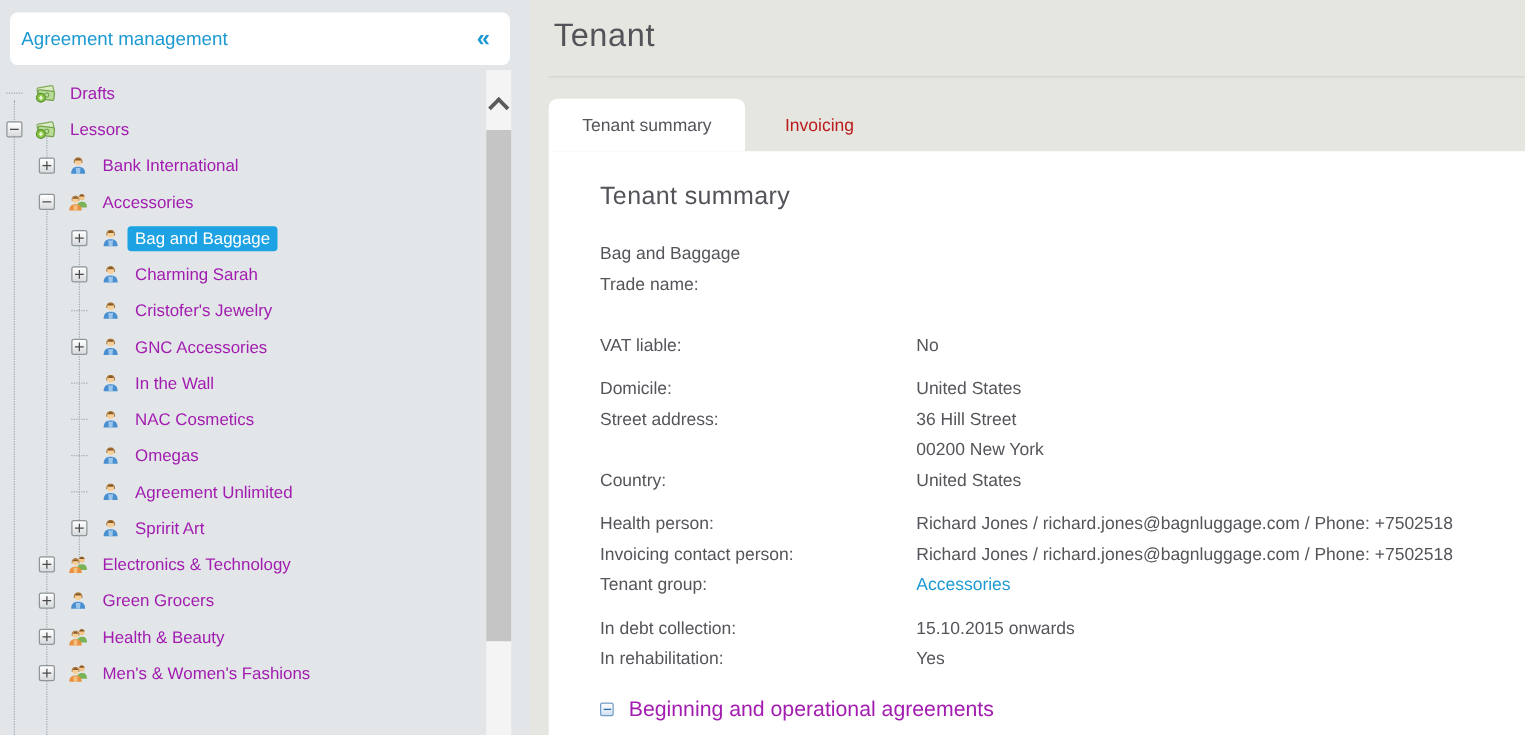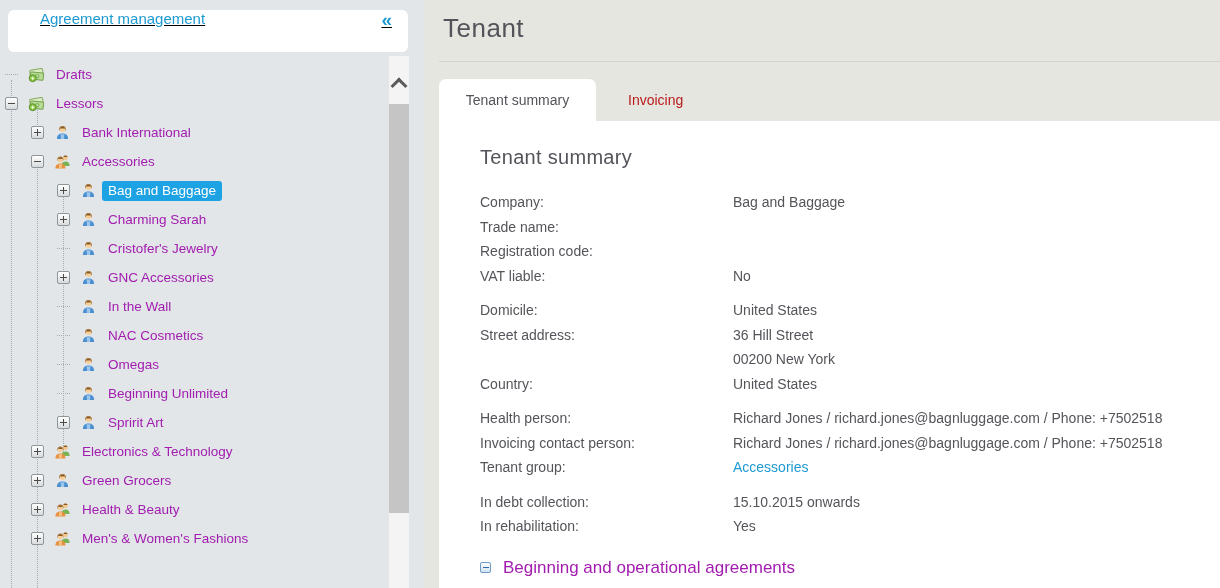--- a/index.html
+++ b/index.html
@@ -6,22 +6,22 @@
   body{
     width:1220px;height:588px;overflow:hidden;position:relative;
     font-family:"Liberation Sans",sans-serif;
     background:#e2e6e9;
     -webkit-font-smoothing:antialiased;
   }
   
   .sidebar{position:absolute;left:0;top:0;width:424px;height:588px;background:#e2e6e9;}
   .sb-header{
     position:absolute;left:8px;top:10px;width:400px;height:42px;background:#ffffff;
-    border-radius:6px;display:flex;align-items:flex-start;justify-content:space-between;
-    padding:0 16px 0 32px;box-sizing:border-box;text-decoration:underline;
+    border-radius:6px;display:flex;align-items:center;justify-content:space-between;
+    padding:0 16px 0 9px;box-sizing:border-box;
   }
   .sb-title{font-size:15px;color:#1d9ad2;}
   .sb-collapse{font-size:19px;color:#1d9ad2;font-weight:bold;cursor:pointer;line-height:1;}
   .tree{position:absolute;left:0;top:60px;width:388px;height:528px;overflow:hidden;}
   .guide{position:absolute;width:0;border-left:1px dotted #a4acb1;}
   .tree-row{height:29px;display:flex;align-items:center;position:relative;cursor:pointer;}
   .tree-row.lvl0{padding-left:5px;}
   .tree-row.lvl1{padding-left:31px;}
   .tree-row.lvl2{padding-left:57px;}
   .expander{width:13px;height:13px;flex:0 0 13px;margin-right:10px;border:1px solid #8f969a;
@@ -234,21 +234,21 @@
         <span class="stub"></span>
         <span class="ticon">
           <svg width="17" height="17" viewBox="0 0 17 17">
             <path d="M5.1 6.3 C4.7 3.4 6.2 1.9 8.5 1.9 C10.8 1.9 12.3 3.4 11.9 6.3 Z" fill="#a06b2c"></path>
             <circle cx="8.5" cy="5.3" r="2.75" fill="#f6cf9a"></circle>
             <path d="M5.9 4.4 C6.3 3.1 7.2 2.6 8.5 2.6 C9.8 2.6 10.7 3.1 11.1 4.4 Z" fill="#8a5a24"></path>
             <path d="M2.9 15 C2.9 10.9 5.2 9.4 8.5 9.4 C11.8 9.4 14.1 10.9 14.1 15 Z" fill="#4a90d0"></path>
             <path d="M6.6 9.7 C7.8 10.6 9.2 10.6 10.4 9.7 L10 15 L7 15 Z" fill="#9cc6ec"></path>
           </svg>
         </span>
-        <span class="tlabel">Beginning Unlimited</span>
+        <span class="tlabel">Agreement Unlimited</span>
       </div>
       <div class="tree-row lvl2">
         <span class="expander plus"></span>
         <span class="ticon">
           <svg width="17" height="17" viewBox="0 0 17 17">
             <path d="M5.1 6.3 C4.7 3.4 6.2 1.9 8.5 1.9 C10.8 1.9 12.3 3.4 11.9 6.3 Z" fill="#a06b2c"></path>
             <circle cx="8.5" cy="5.3" r="2.75" fill="#f6cf9a"></circle>
             <path d="M5.9 4.4 C6.3 3.1 7.2 2.6 8.5 2.6 C9.8 2.6 10.7 3.1 11.1 4.4 Z" fill="#8a5a24"></path>
             <path d="M2.9 15 C2.9 10.9 5.2 9.4 8.5 9.4 C11.8 9.4 14.1 10.9 14.1 15 Z" fill="#4a90d0"></path>
             <path d="M6.6 9.7 C7.8 10.6 9.2 10.6 10.4 9.7 L10 15 L7 15 Z" fill="#9cc6ec"></path>
@@ -334,33 +334,31 @@
       </div>
       <div class="tab inactive">
         <span>Invoicing</span>
       </div>
     </div>
   <div class="content">
     <h2 class="summary-heading">Tenant summary</h2>
     <div>
         <div class="fgroup">
           <div class="frow">
-            <div class="flabel">Company:</div>
             <div class="fvalue">
               <div>Bag and Baggage</div>
             </div>
           </div>
           <div class="frow">
             <div class="flabel">Trade name:</div>
             <div class="fvalue">
               <div>&nbsp;</div>
             </div>
           </div>
           <div class="frow">
-            <div class="flabel">Registration code:</div>
             <div class="fvalue">
               <div>&nbsp;</div>
             </div>
           </div>
           <div class="frow">
             <div class="flabel">VAT liable:</div>
             <div class="fvalue">
               <div>No</div>
             </div>
           </div>

